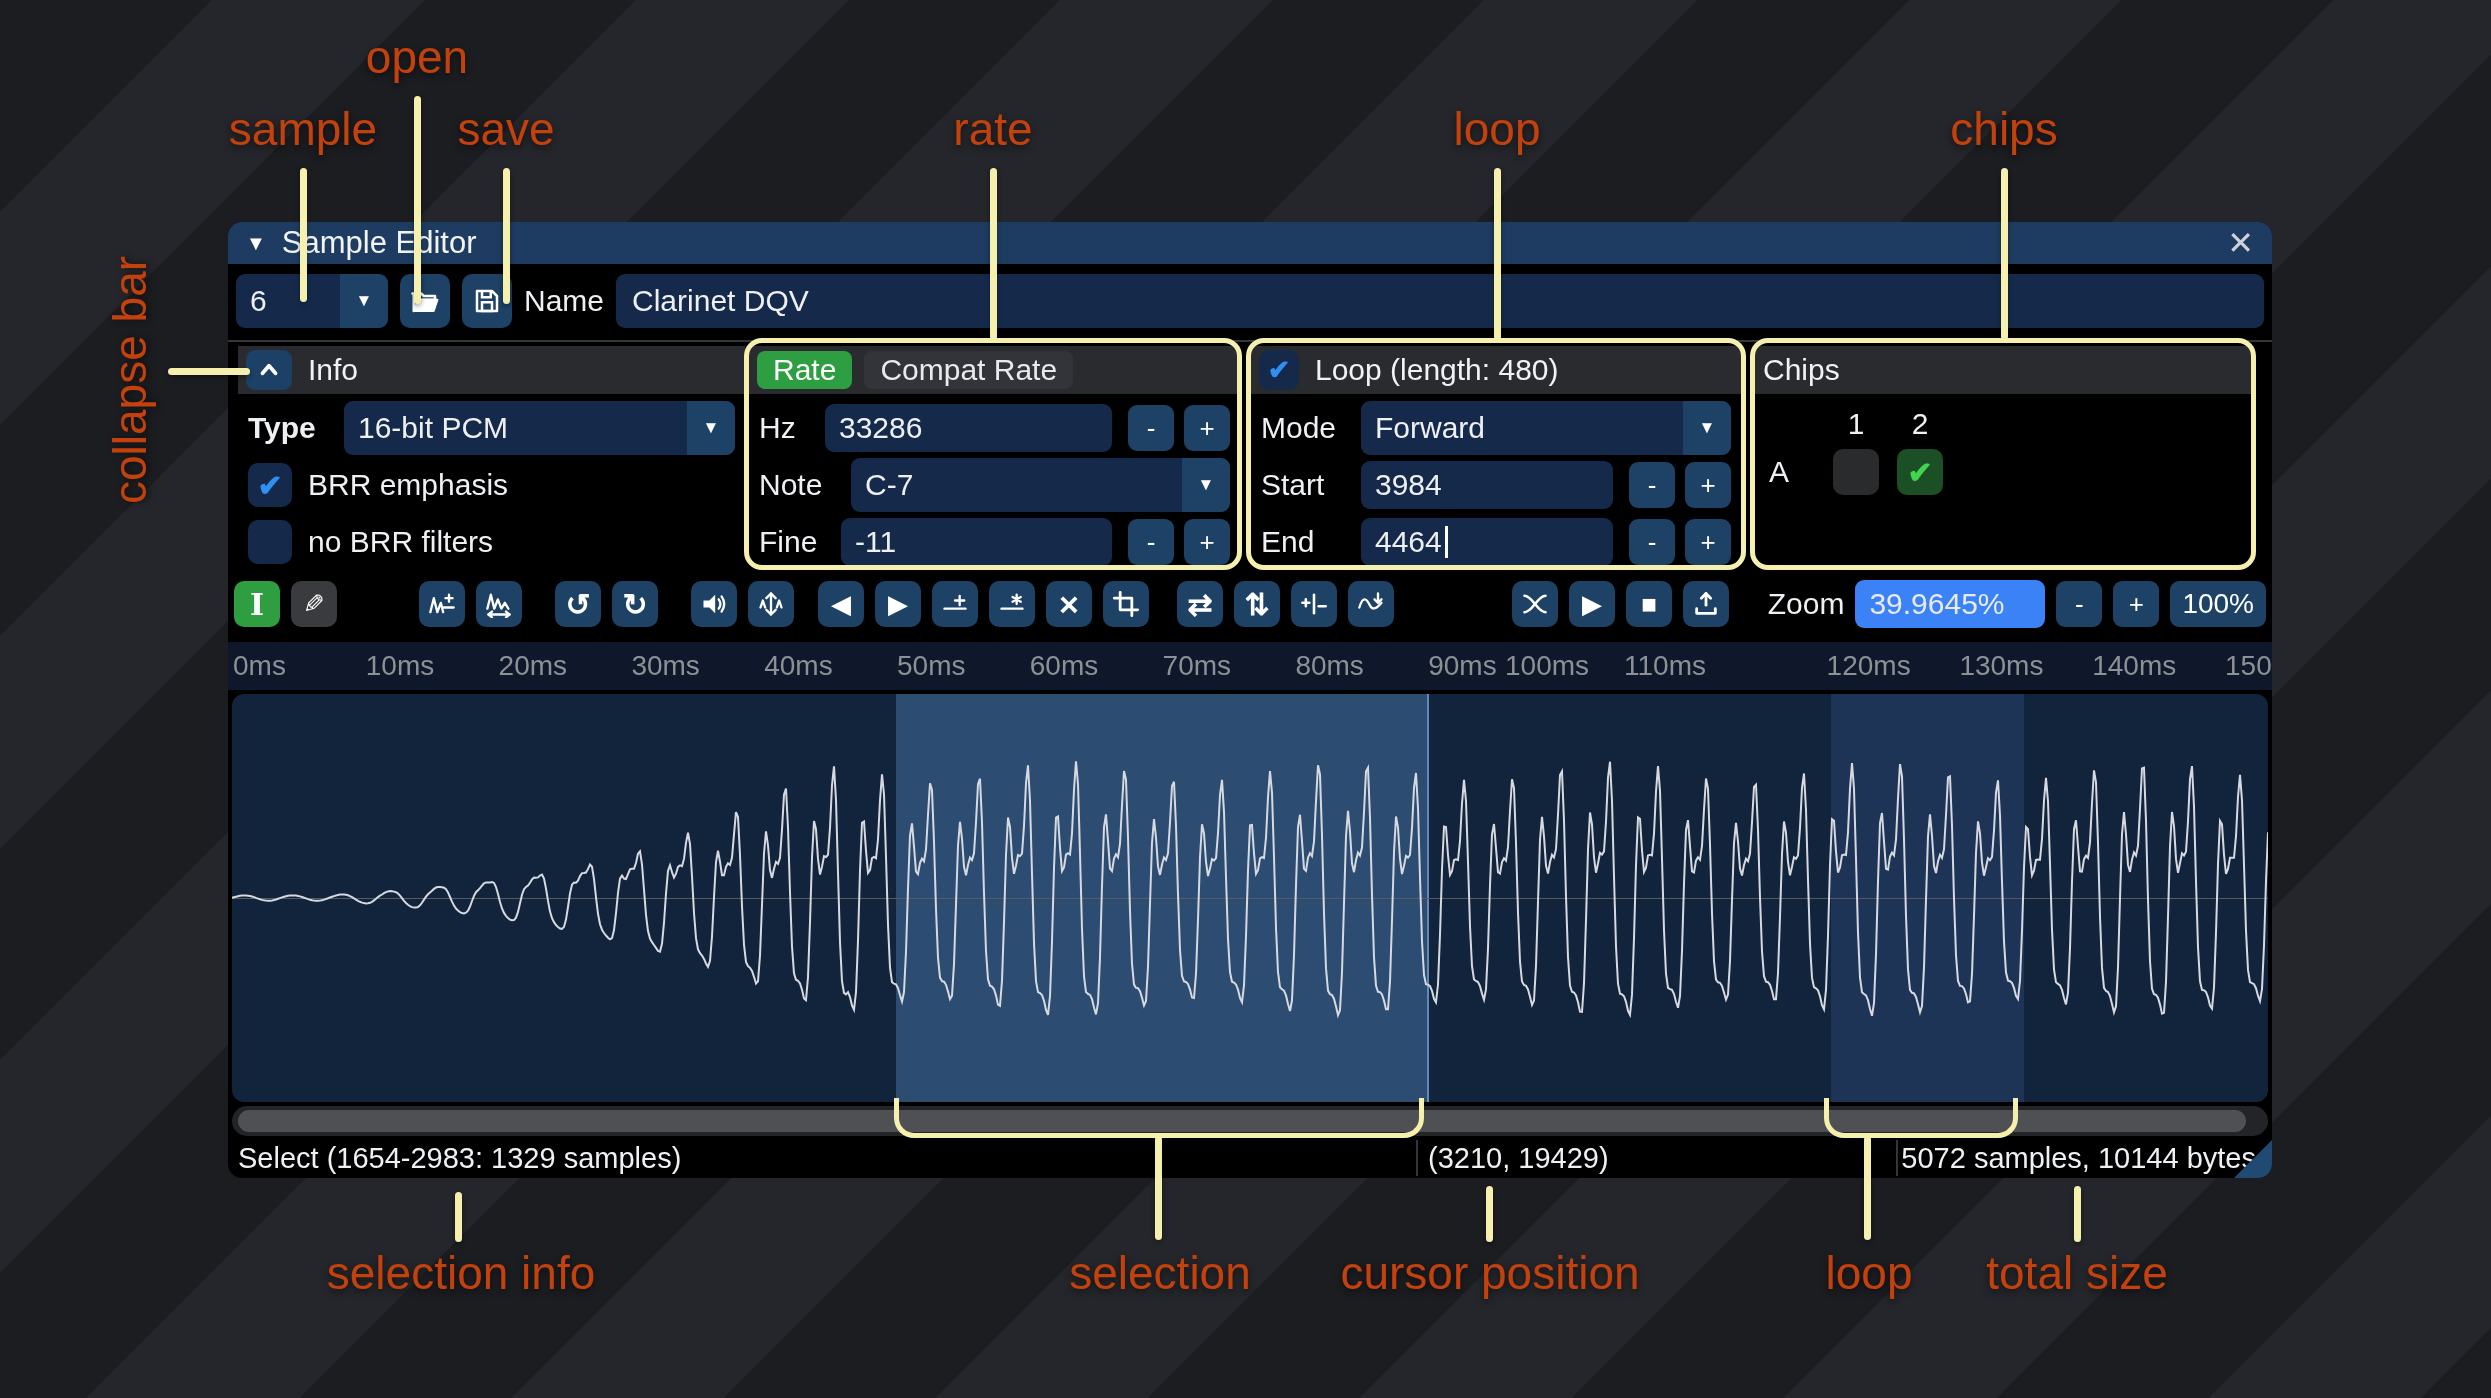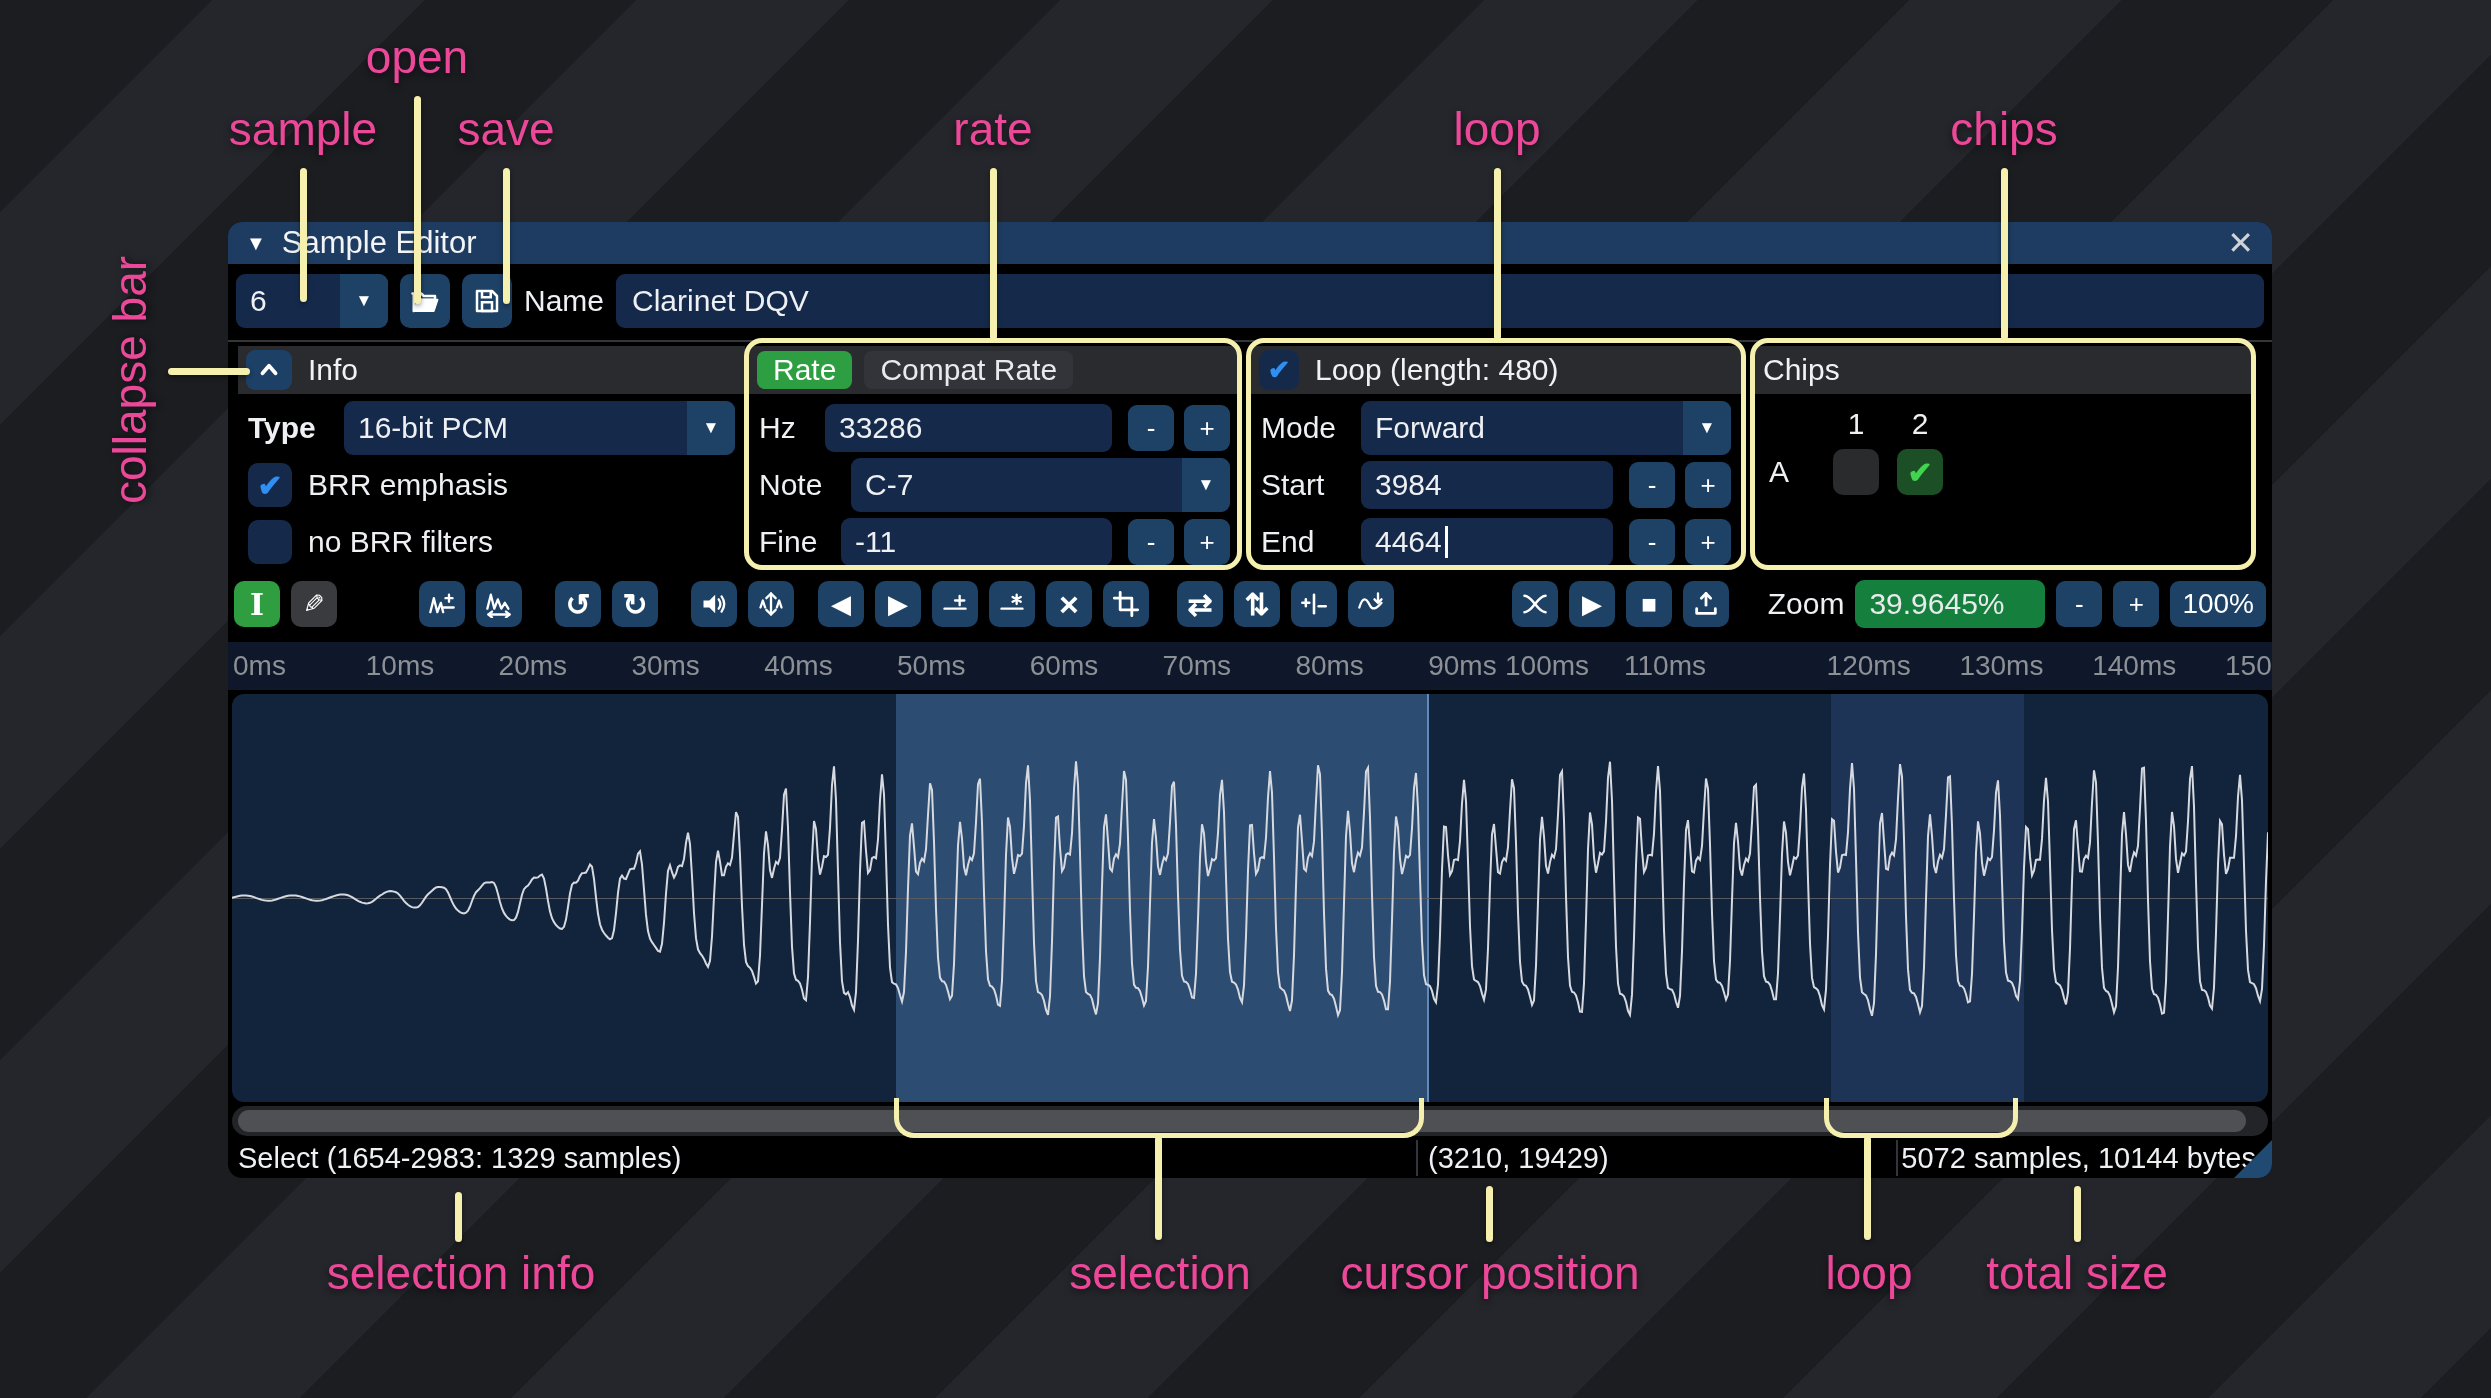--- a/index.html
+++ b/index.html
@@ -75,21 +75,21 @@
   .tbtn{ width:46px; height:46px; background:#1e4166; border-radius:10px; color:#fff;
          display:flex; align-items:center; justify-content:center; font-size:26px; flex:none; }
   .tbtn.active{ background:#2f9e41; }
   .tbtn.gray{ background:#3a3b3e; }
   .g1{ margin-left:71px; } .g2{ margin-left:22px; } .g3{ margin-left:13px; } .g4{ margin-left:17px; }
   .serifI{ font-family:"DejaVu Serif", serif; font-size:30px; font-weight:600; }
   .flipx{ transform:scaleX(-1); }
   .big{ font-size:34px; font-weight:900; }
   .arr{ font-size:30px; font-weight:bold; }
   #zoomgroup{ margin-left:auto; display:flex; align-items:center; gap:11px; }
-  #zoomfield{ width:190px; height:48px; background:#15803d; border-radius:9px;
+  #zoomfield{ width:190px; height:48px; background:#3b82f6; border-radius:9px;
               display:flex; align-items:center; padding-left:14px; font-size:30px; }
   .pillbtn{ height:46px; background:#1e4166; border-radius:9px; color:#fff; font-size:28px;
             display:flex; align-items:center; justify-content:center; padding:0 12px; flex:none;}
 
   
   #ruler{ position:absolute; left:0; top:420px; width:100%; height:48px; background:#0f172a; overflow:hidden;}
   .tick{ position:absolute; top:8px; font-size:28px; color:#8d9196; white-space:nowrap; }
 
   
   #wavearea{ position:absolute; left:4px; top:472px; width:2036px; height:408px;
@@ -106,21 +106,21 @@
                 background:#4f5053; border-radius:11px; }
 
   
   #status{ position:absolute; left:0; top:918px; width:100%; height:38px; font-size:29px; color:#eef0f3;}
   #status .st{ position:absolute; top:2px; white-space:nowrap; }
   .vsep{ position:absolute; top:0; width:2px; height:36px; background:#33353a; }
   #grip{ position:absolute; right:0; bottom:0; width:0; height:0;
          border-bottom:38px solid #214a73; border-left:38px solid transparent; }
 
   
-  .ann{ position:absolute; z-index:10; color:#ec4899; font-size:46px;
+  .ann{ position:absolute; z-index:10; color:#c2410c; font-size:46px;
         text-shadow:0 3px 7px rgba(0,0,0,.55); white-space:nowrap; transform:translateX(-50%); }
   .ann.vert{ transform:none; writing-mode:vertical-rl; rotate:180deg; text-align:center; }
   .aline{ position:absolute; z-index:10; background:#f6f0ae; border-radius:4px;
           box-shadow:0 2px 5px rgba(0,0,0,.4); }
   .abox{ position:absolute; z-index:10; border:5px solid #f6f0ae; border-radius:18px; }
   .abracket{ position:absolute; z-index:10; border:5px solid #f6f0ae; border-top:none;
              border-radius:0 0 20px 20px; }
 </style>
 </head>
 <body>

